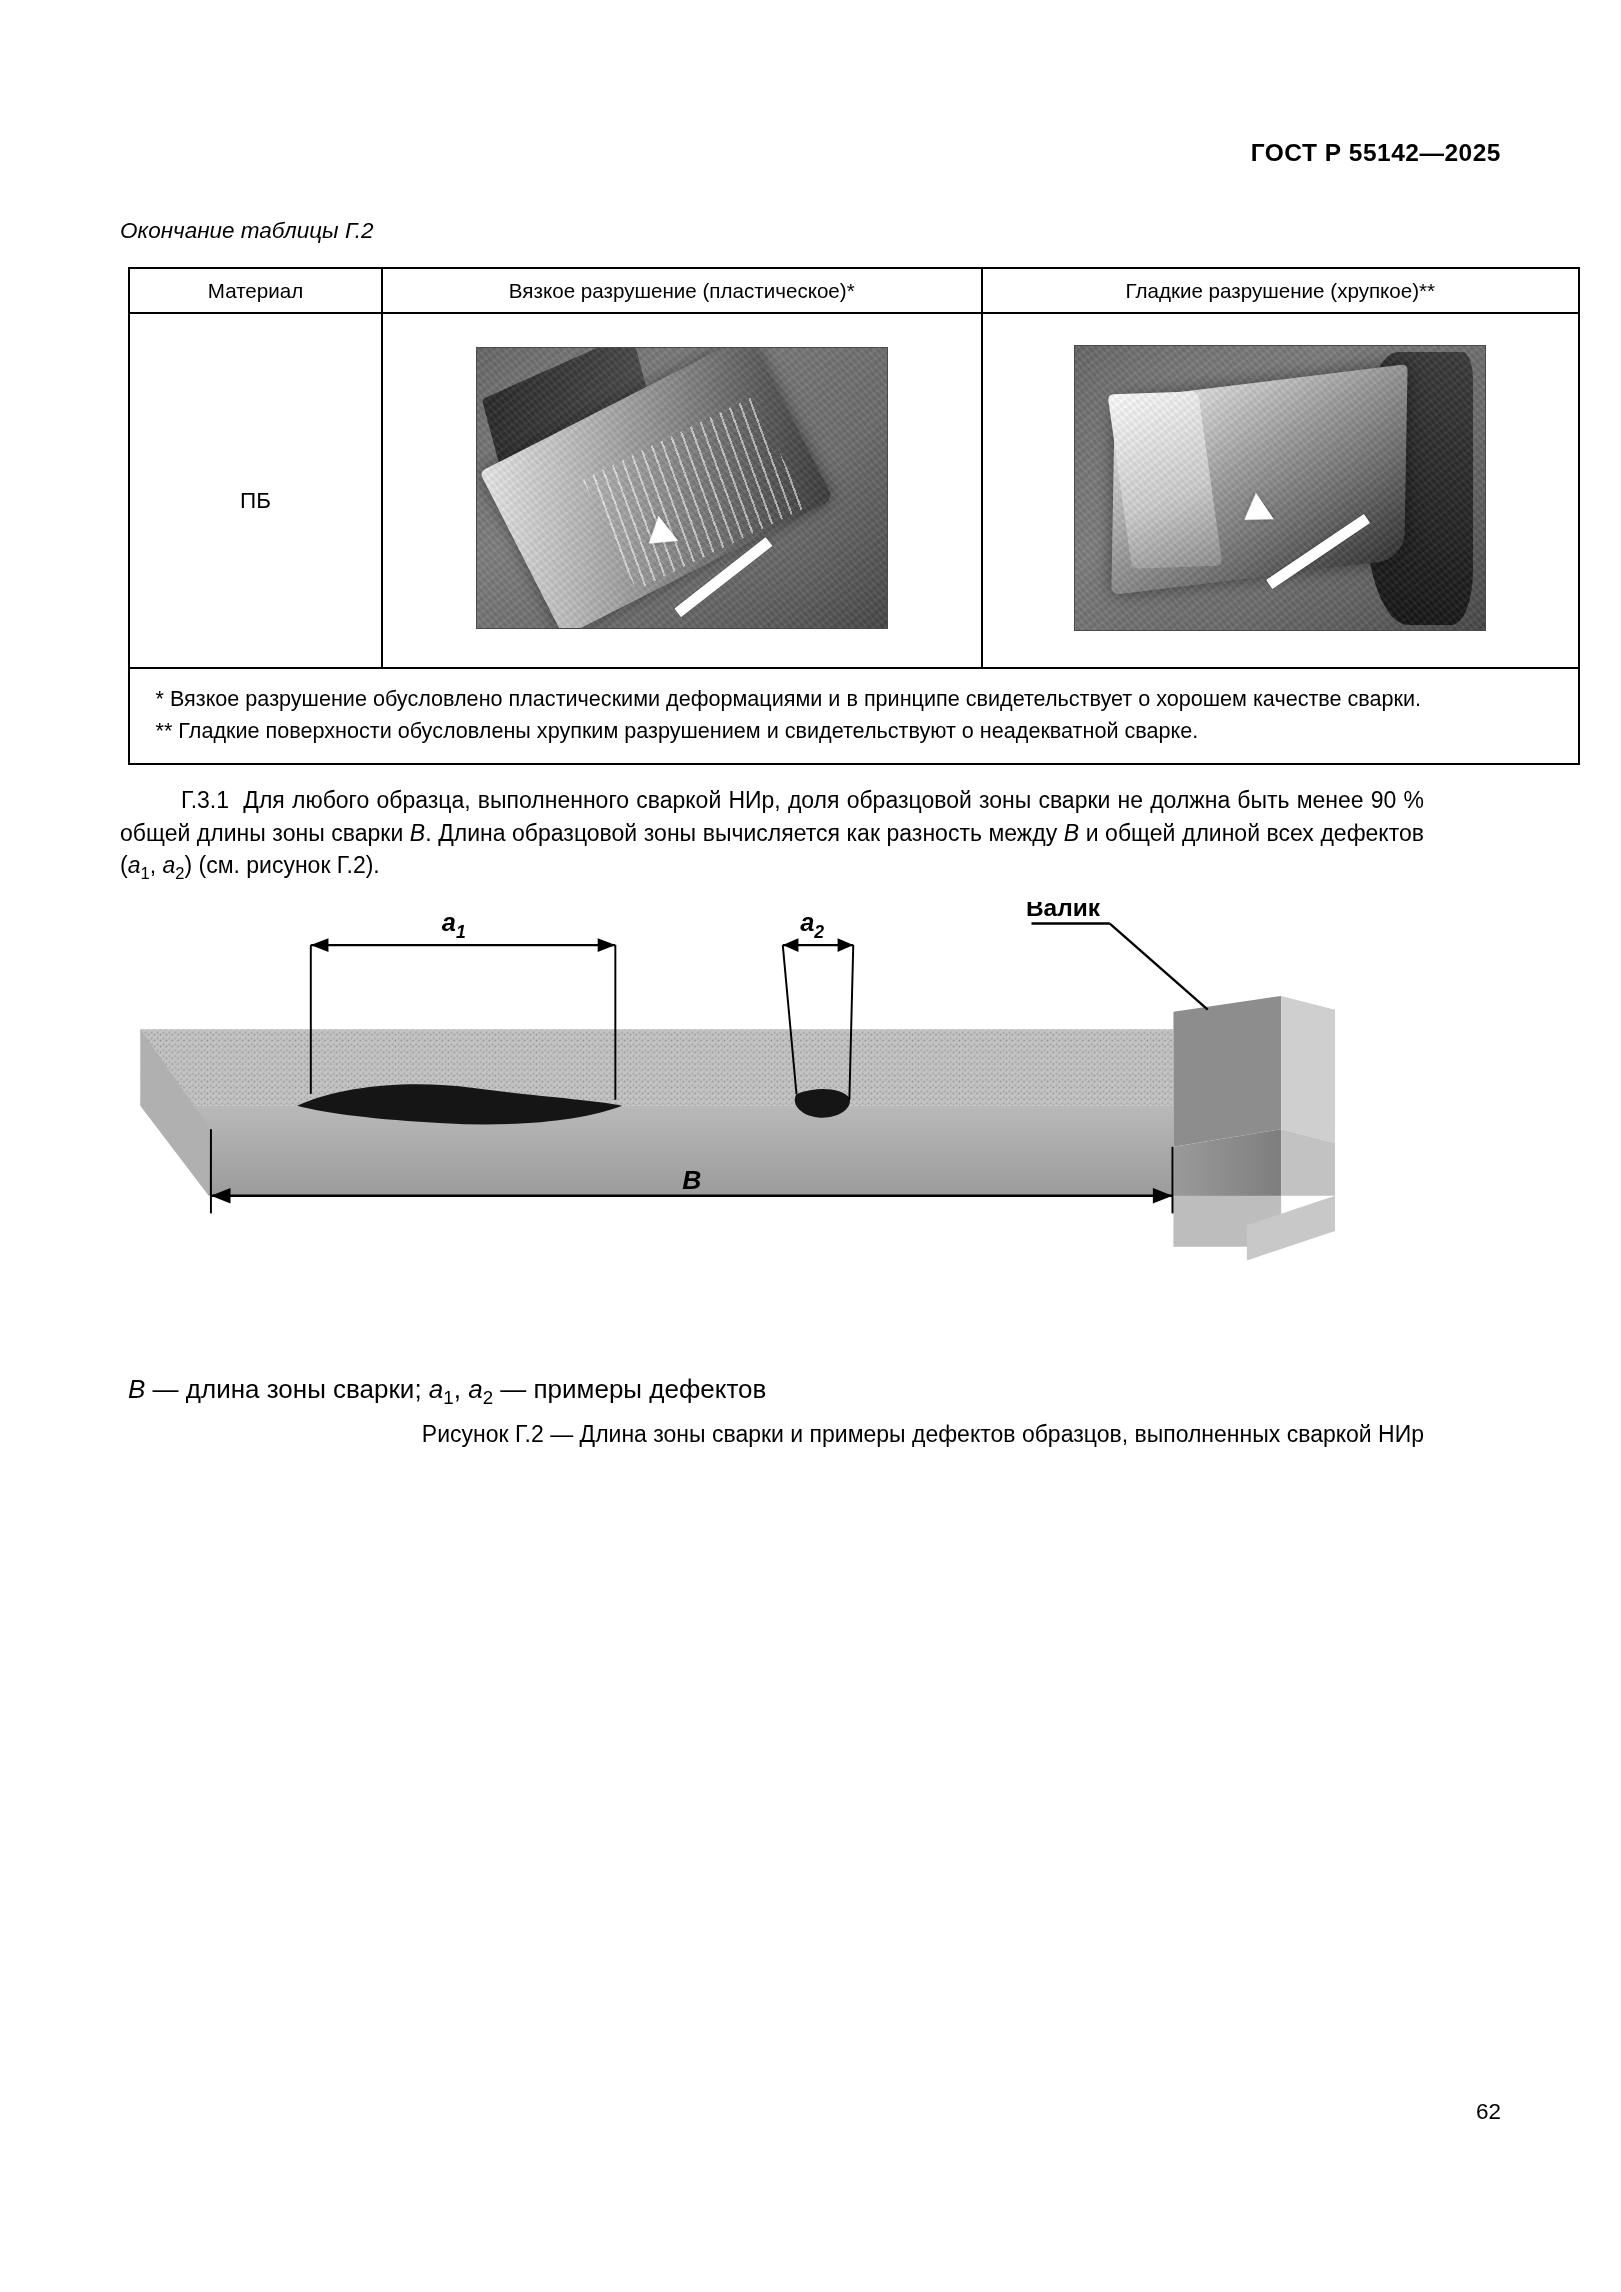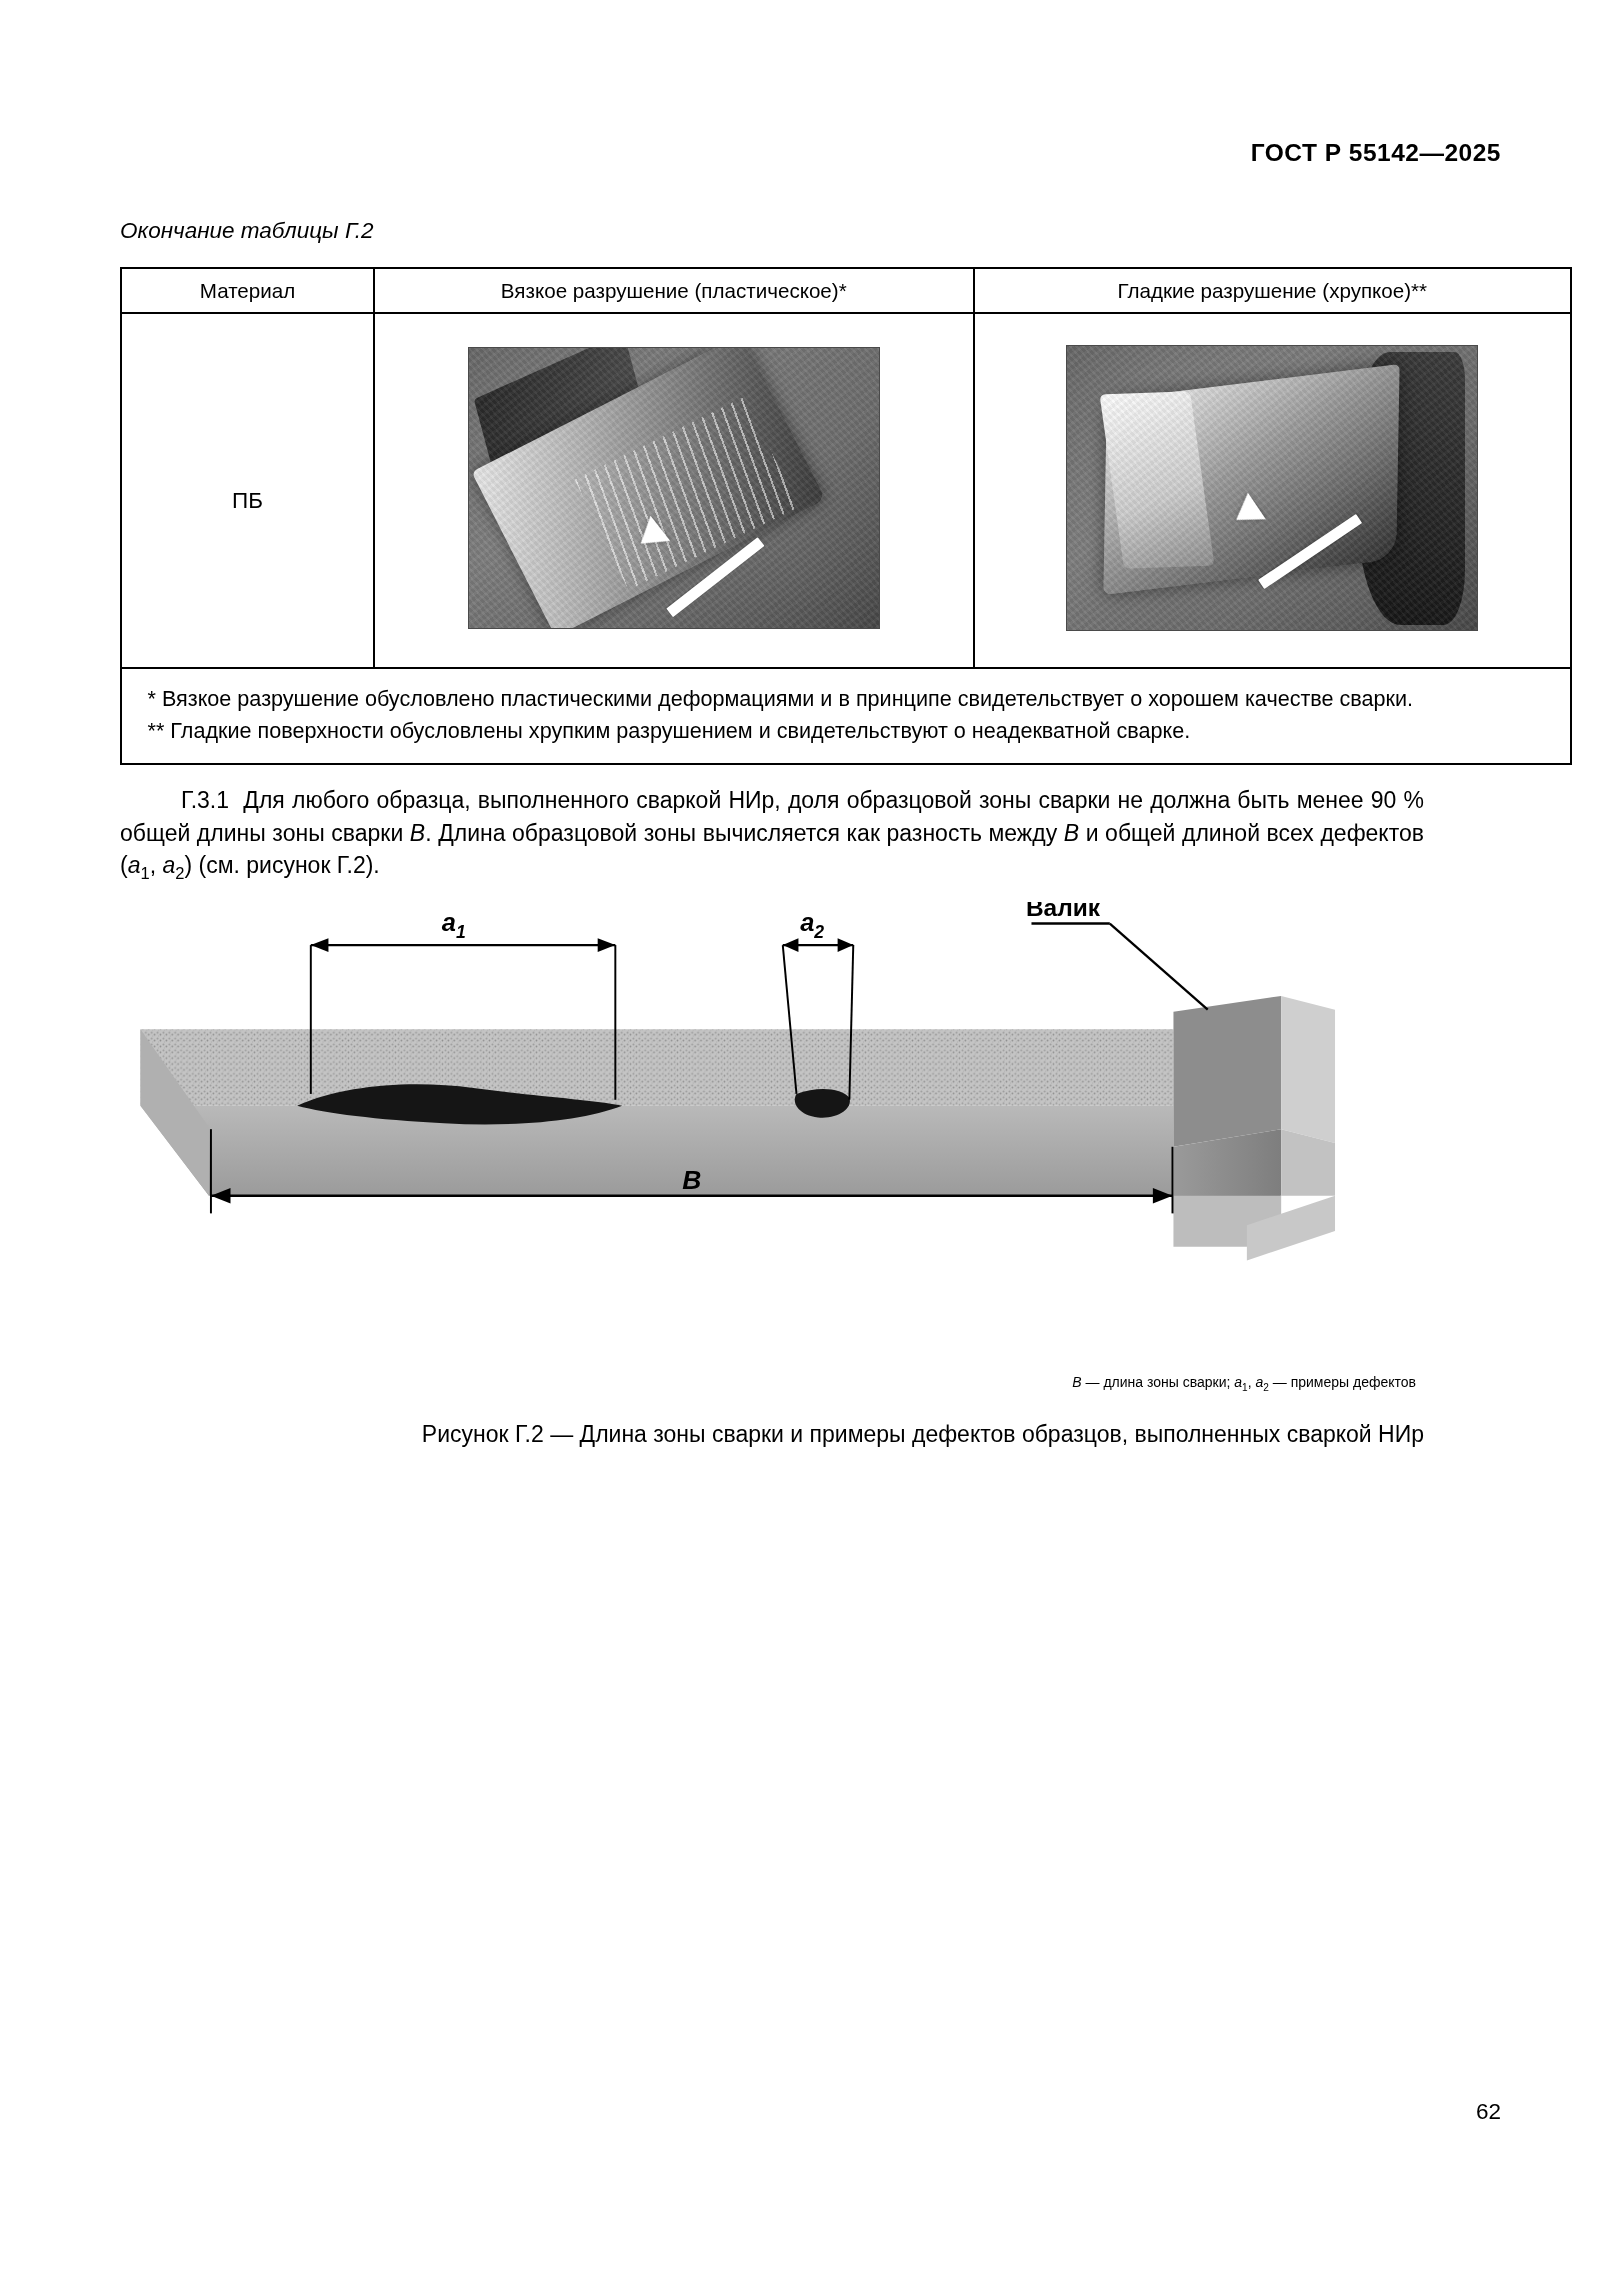--- a/index.html
+++ b/index.html
@@ -39,21 +39,21 @@
     position: absolute;
     left: 120px;
     top: 218px;
     font-size: 22.5px;
     font-style: italic;
   }
 
   
   .tbl {
     position: absolute;
-    left: 120px;
+    left: 128px;
     top: 267px;
     width: 1452px;
     border-collapse: collapse;
     table-layout: fixed;
     padding-left: 12px;
   }
   .tbl td, .tbl th {
     border: 2px solid #000;
     padding: 0;
     vertical-align: middle;
@@ -209,25 +209,25 @@
     position: absolute;
     left: 120px;
     top: 902px;
     width: 1304px;
     height: 470px;
   }
   .fig-svg { display: block; }
 
   .fig-legend {
     position: absolute;
-    left: 112px;
+    left: 128px;
     top: 1374px;
     width: 1304px;
-    text-align: right;
-    font-size: 14px;
+    text-align: left;
+    font-size: 26px;
   }
   .fig-legend i { font-style: italic; }
   .fig-title {
     position: absolute;
     left: 120px;
     top: 1421px;
     width: 1304px;
     text-align: right;
     font-size: 23px;
   }

